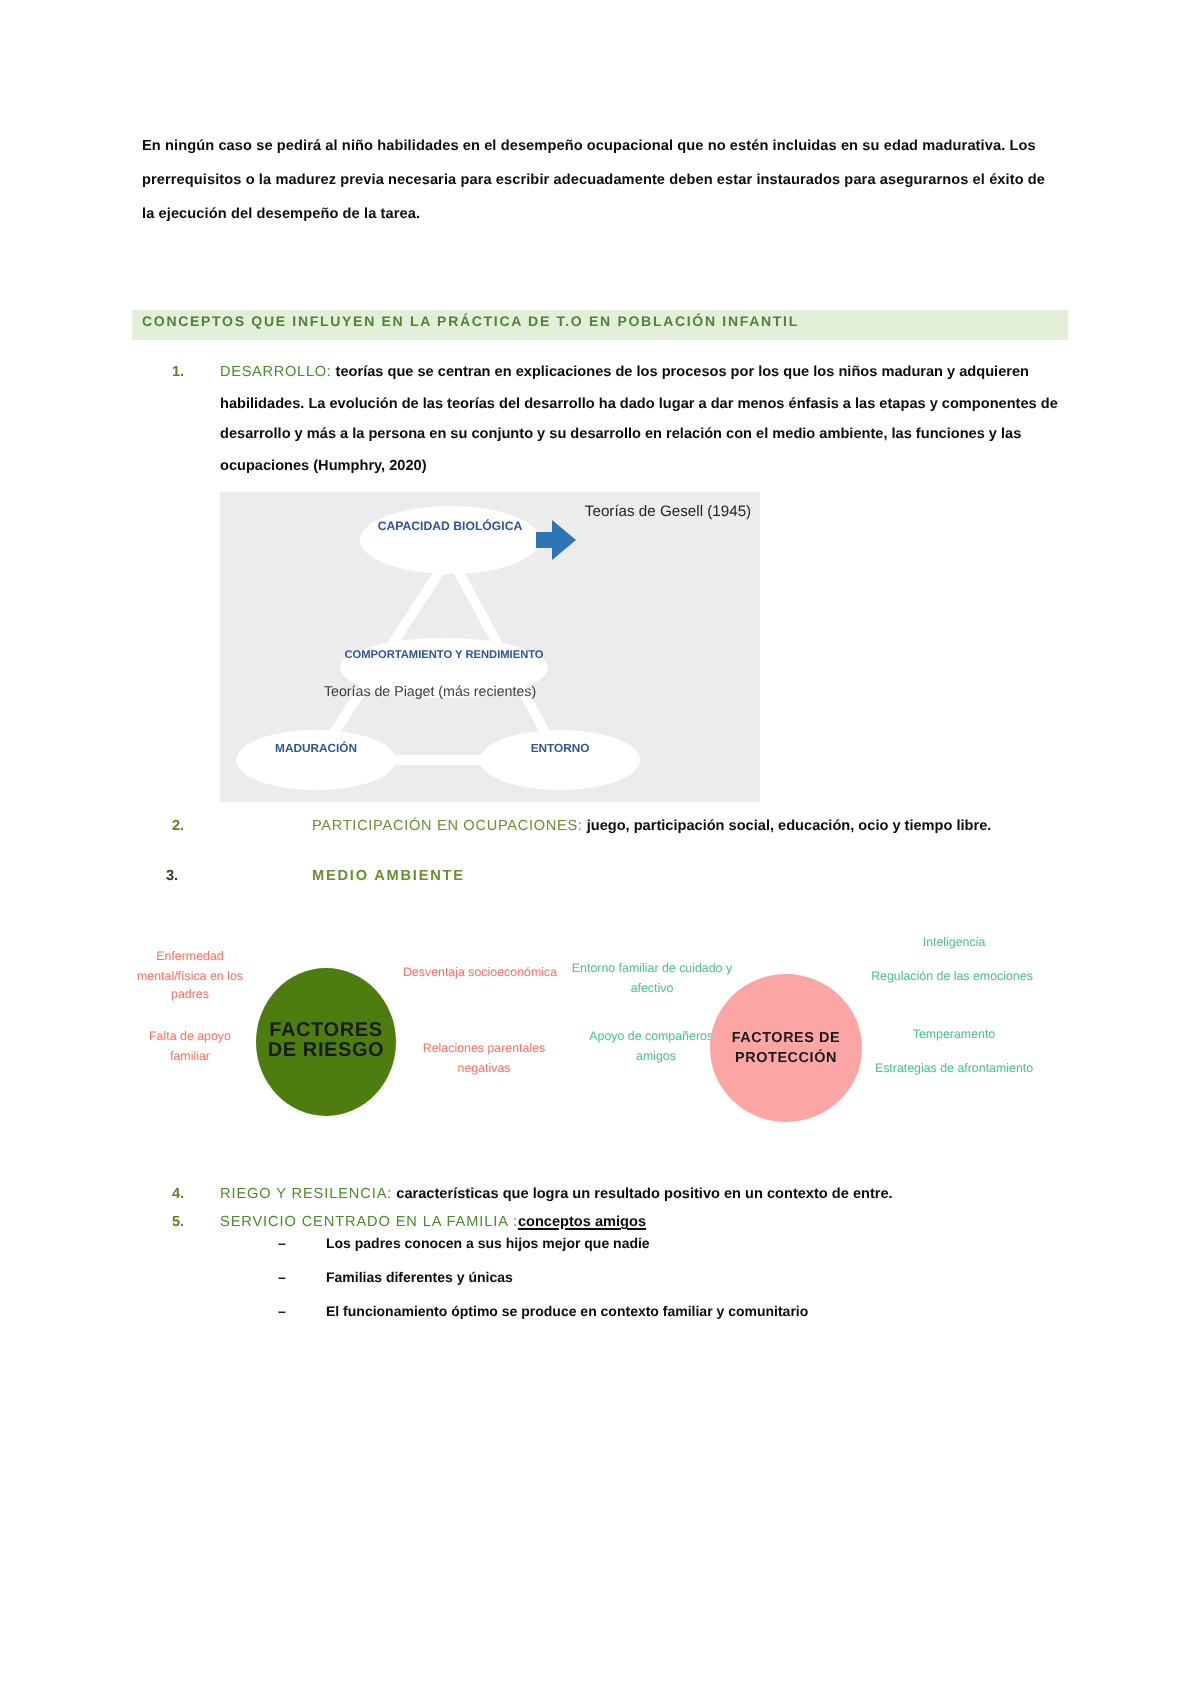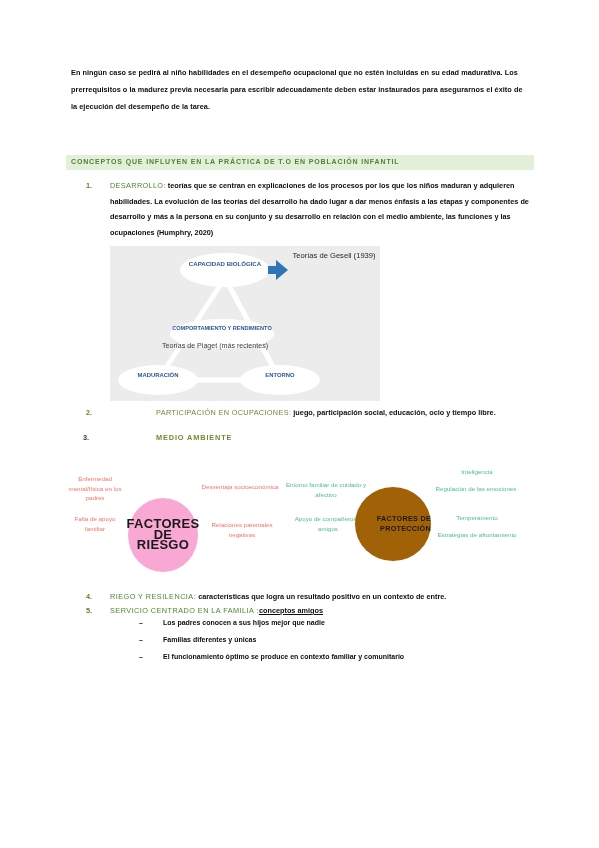--- a/index.html
+++ b/index.html
@@ -188,31 +188,30 @@
     display: flex;
     align-items: center;
     justify-content: center;
     text-align: center;
     font-weight: bold;
     color: #1a1a1a;
     line-height: 10.5px;
     letter-spacing: 0.3px;
   }
   .circle-risk {
-    left: 66px; top: 36px;
+    left: 66px; top: 22px;
     width: 70px; height: 74px;
-    background: #f9a8d4;
-    font-size: 13px;
+    background: #4d7c0f;
+    font-size: 10px;
   }
   .circle-prot {
     left: 293px; top: 25px;
     width: 76px; height: 74px;
-    background: #a16207;
+    background: #fca5a5;
     font-size: 7.2px;
-    text-align: right;
   }
   .vlabel {
     position: absolute;
     text-align: center;
     font-size: 6.2px;
     line-height: 9.5px;
   }
   .vlabel.red { color: #fb7163; }
   .vlabel.green { color: #4fc08a; }
 
@@ -260,21 +259,21 @@
       <g>
         <rect x="158" y="20" width="10" height="8" fill="#2e75b6"></rect>
         <polygon points="166,14 178,24 166,34" fill="#2e75b6"></polygon>
       </g>
     </svg>
     <div class="ell-text tri-cap">CAPACIDAD BIOLÓGICA</div>
     <div class="ell-text tri-comp">COMPORTAMIENTO Y RENDIMIENTO</div>
     <div class="ell-text tri-mad">MADURACIÓN</div>
     <div class="ell-text tri-ent">ENTORNO</div>
     <div class="piaget">Teorías de Piaget (más recientes)</div>
-    <div class="gesell">Teorías de Gesell (1939)</div>
+    <div class="gesell">Teorías de Gesell (1945)</div>
   </div>
 
   <div class="num-item" id="item2">
     <span class="num">2.</span>
     <span class="num-body"><span class="head-olive">PARTICIPACIÓN EN OCUPACIONES:</span><span class="bodytext"> juego, participación social, educación, ocio y tiempo libre.</span></span>
   </div>
 
   <div class="num-item" id="item3">
     <span class="num">3.</span>
     <span class="num-body"><span class="head-olive">MEDIO AMBIENTE</span></span>

